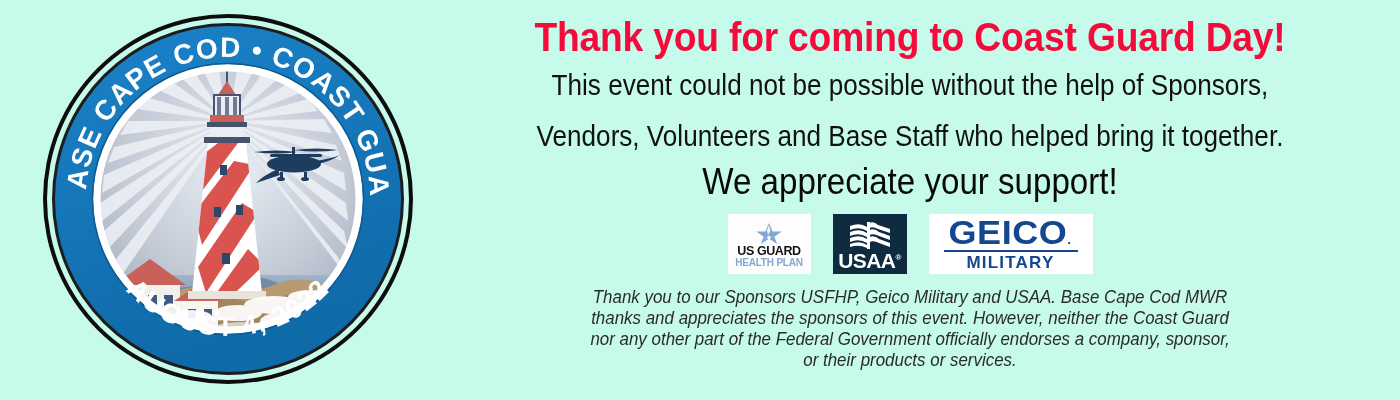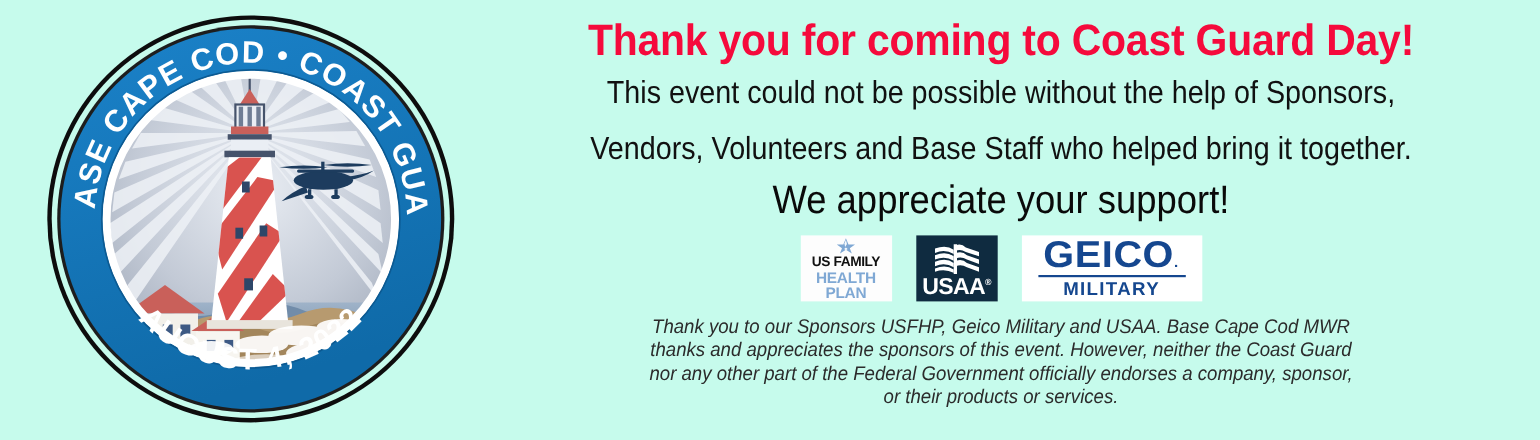--- a/index.html
+++ b/index.html
@@ -105,21 +105,21 @@
     font-family: "Liberation Sans", sans-serif;
     font-size: 12.5px;
     font-weight: bold;
     color: #111;
     letter-spacing: -0.4px;
     line-height: 1.05;
     margin-top: 1px;
   }
   #usfhp-sub {
     font-family: "Liberation Sans", sans-serif;
-    font-size: 14px;
+    font-size: 10px;
     font-weight: bold;
     color: #7fa8d4;
     letter-spacing: -0.2px;
     line-height: 1.05;
   }
 
   
   #logo-geico {
     width: 164px;
     height: 60px;
@@ -355,21 +355,21 @@
     <div id="closing-line">We appreciate your support!</div>
 
     <div id="sponsor-row">
 
       <div class="logo-box" id="logo-usfhp">
         <svg id="usfhp-star" viewBox="0 0 34 22" xmlns="http://www.w3.org/2000/svg">
           <polygon points="17,1 20.6,9.4 29.6,9.4 22.4,14.8 25.2,22 17,16.8 8.8,22 11.6,14.8 4.4,9.4 13.4,9.4" fill="#7fa8d4"></polygon>
           <polygon points="17,3 18.4,8.8 16,13 15,8.2" fill="#ffffff" opacity="0.95"></polygon>
           <polygon points="14.6,15.6 17,13.6 19.4,15.6 17,17.6" fill="#ffffff" opacity="0.95"></polygon>
         </svg>
-        <div id="usfhp-name">US FAMILY</div>
+        <div id="usfhp-name">US GUARD</div>
         <div id="usfhp-sub">HEALTH PLAN</div>
       </div>
 
       <div class="logo-box" id="logo-usaa">
         <svg id="usaa-mark" viewBox="0 0 46 28" xmlns="http://www.w3.org/2000/svg">
           <g fill="#ffffff">
             <path d="M3 5 q10 -4 17 1 l0 4 q-8 -5 -17 -1 z"></path>
             <path d="M3 11 q10 -4 17 1 l0 4 q-8 -5 -17 -1 z"></path>
             <path d="M3 17 q10 -4 17 1 l0 4 q-8 -5 -17 -1 z"></path>
             <path d="M3 23 q10 -4 17 1 l0 3 q-8 -4 -17 -1 z"></path>

